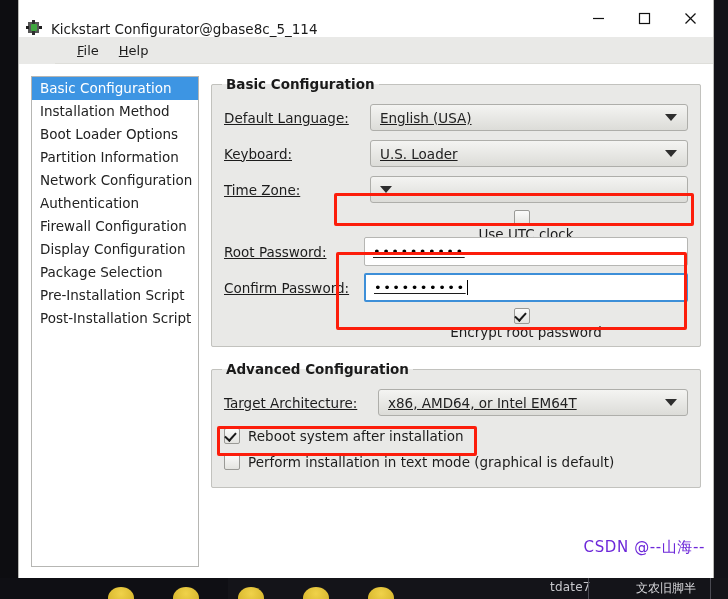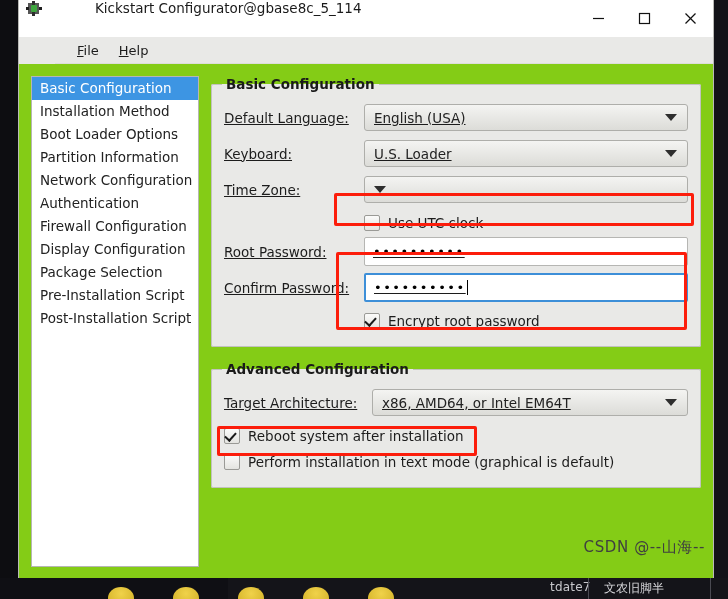--- a/index.html
+++ b/index.html
@@ -75,21 +75,21 @@
     opacity: .92;
   }
   #tb-sep {
     position: absolute;
     left: 588px; top: 0;
     width: 1px; height: 21px;
     background: #4a4a52;
   }
   #tb-cn-text {
     position: absolute;
-    left: 604px; top: 2px;
+    left: 636px; top: 2px;
     color: #d8d8dc;
     font-size: 12px;
     white-space: nowrap;
   }
   #tb-sep2 {
     position: absolute;
     left: 710px; top: 0;
     width: 1px; height: 21px;
     background: #4a4a52;
   }
@@ -105,24 +105,23 @@
     box-sizing: border-box;
     display: flex;
     flex-direction: column;
   }
 
   
   #titlebar {
     height: 37px;
     background: #ffffff;
     display: flex;
-    align-items: flex-start;
+    align-items: flex-end;
     flex: none;
     position: relative;
-    gap: 44px;
   }
   #app-icon {
     margin-left: 6px;
     width: 18px; height: 18px;
     position: relative;
     flex: none;
   }
   #app-icon .g1 { position:absolute; left:7px; top:1px; width:3px; height:15px; background:#2e2e2e; }
   #app-icon .g2 { position:absolute; left:3px; top:3px; width:4px; height:11px; background:#555; }
   #app-icon .g3 { position:absolute; left:10px; top:3px; width:4px; height:11px; background:#555; }
@@ -169,21 +168,21 @@
   }
   .menu-item u { text-decoration: underline; }
 
   
   #win-body {
     flex: 1;
     display: flex;
     padding: 12px;
     gap: 12px;
     box-sizing: border-box;
-    background: #84cc16;
+    background: #ffffff;
   }
 
   
   #sidebar {
     width: 168px;
     background: #ffffff;
     border: 1px solid #b6b6b3;
     box-sizing: border-box;
     flex: none;
     padding-top: 0;
@@ -254,20 +253,21 @@
     border: 1px solid #aeaeaa;
     border-radius: 3px;
     display: flex;
     align-items: center;
     padding: 0 6px 0 9px;
     box-sizing: border-box;
     font-size: 13.5px;
     color: #222;
     cursor: default;
     position: relative;
+    margin-left: 6px;
   }
   .combo .combo-text { flex: 1; white-space: nowrap; overflow: hidden; }
   .combo .arrow {
     width: 0; height: 0;
     border-left: 6px solid transparent;
     border-right: 6px solid transparent;
     border-top: 7px solid #2e2e2e;
     margin-right: 4px;
     flex: none;
   }
@@ -301,21 +301,21 @@
     margin-left: 1px;
     vertical-align: middle;
   }
 
   
   .chk-row {
     display: flex;
     align-items: center;
     height: 26px;
   }
-  .chk-row.indented { padding-left: 140px; }
+  .chk-row.indented { padding-left: 140px; flex-direction: column; }
   .chkbox {
     width: 14px; height: 14px;
     background: linear-gradient(#fbfbfa, #e4e4e0);
     border: 1px solid #9a9a96;
     border-radius: 2px;
     flex: none;
     margin-right: 8px;
     position: relative;
   }
   .chkbox.checked::after {
@@ -338,21 +338,21 @@
     z-index: 5;
     box-sizing: border-box;
   }
 
   
   #watermark {
     position: absolute;
     right: 8px;
     bottom: 22px;
     font-size: 15px;
-    color: #404040;
+    color: #6d28d9;
     letter-spacing: .6px;
     white-space: nowrap;
     z-index: 9;
   }
 </style>
 </head>
 <body>
 
 <div id="desktop">
   <div id="desktop-noise"></div>

